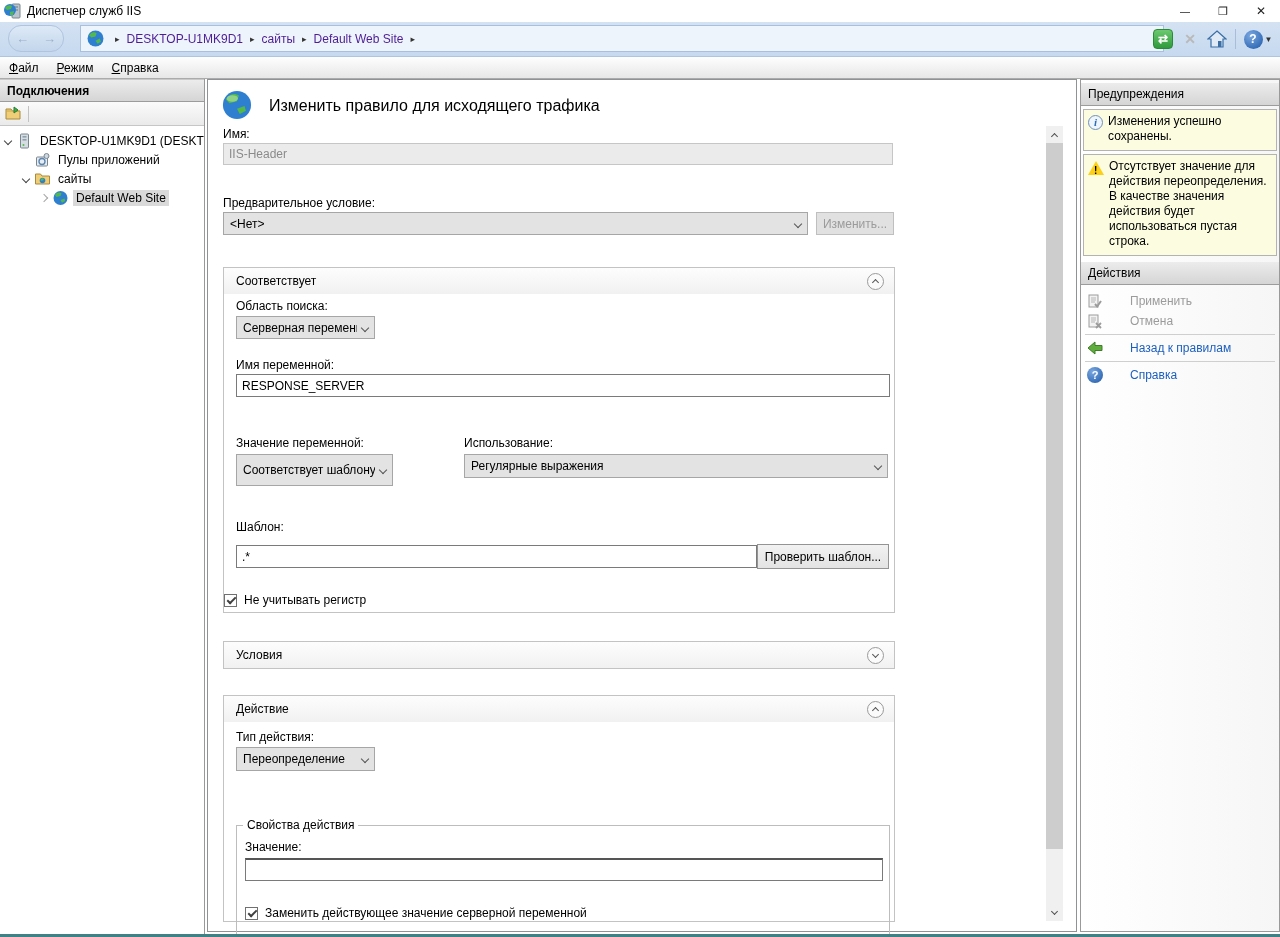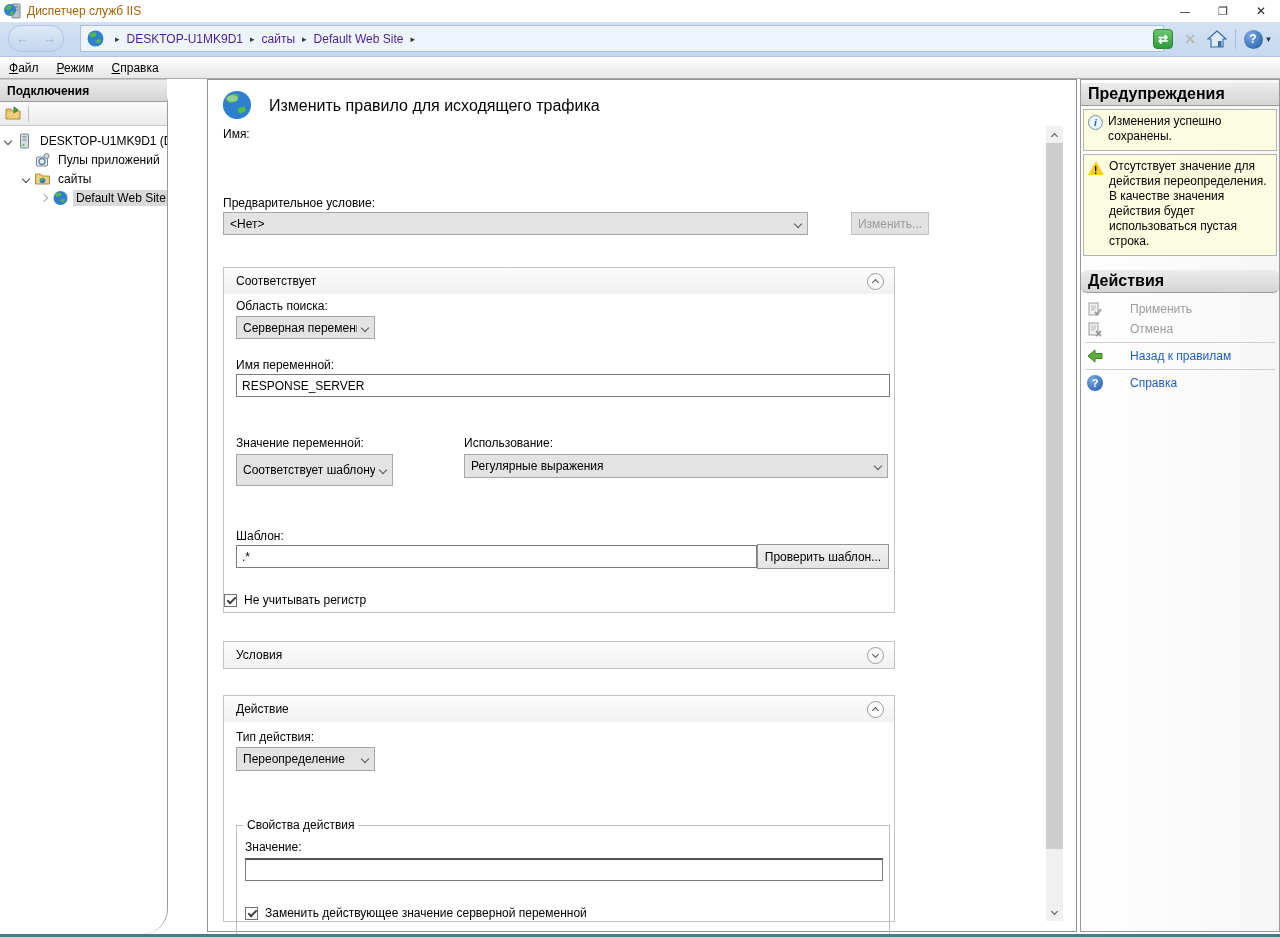--- a/index.html
+++ b/index.html
@@ -3,21 +3,21 @@
 <meta charset="utf-8">
 <style>
   * { margin:0; padding:0; box-sizing:border-box; }
   html,body { width:1280px; height:937px; background:#fff; font-family:"Liberation Sans", sans-serif; color:#000; overflow:hidden; }
   .window { position:relative; width:1280px; height:937px; background:#fff; }
   .abs { position:absolute; }
 
   
   .titlebar { position:absolute; top:0; left:0; width:1280px; height:22px; background:#fff; display:flex; align-items:center; }
   .titlebar .app-icon { width:18px; height:16px; margin:0 5px 0 4px; }
-  .titlebar .title { font-size:12px; color:#a16207; }
+  .titlebar .title { font-size:12px; color:#000000; }
   .win-controls { position:absolute; right:0; top:0; height:22px; display:flex; }
   .win-btn { width:38px; height:22px; display:flex; align-items:center; justify-content:center; font-size:11px; color:#222; }
   .win-btn.min::before { content:"—"; font-size:10px; }
   .win-btn.max::before { content:"❐"; font-size:11px; }
   .win-btn.close::before { content:"✕"; font-size:12px; }
 
   
   .addressbar { position:absolute; top:22px; left:0; width:1280px; height:35px;
     background:linear-gradient(#d4e2f3,#c6d9ef); border-bottom:1px solid #aec4e0; }
   .nav-cloud { position:absolute; left:8px; top:3px; width:56px; height:27px; border-radius:13px;
@@ -41,21 +41,21 @@
   
   .menubar { position:absolute; top:57px; left:0; width:1280px; height:22px;
     background:linear-gradient(#fefefe,#e7e7e7); border-bottom:1px solid #ababab; display:flex; align-items:center; }
   .menu-item { display:inline-block; font-size:12px; padding:3px 9px; }
   .menu-item::first-letter { text-decoration:underline; }
 
   
   .body { position:absolute; top:79px; left:0; width:1280px; height:855px; background:#fff; }
 
   
-  .sidebar { position:absolute; left:0; top:0; width:168px; height:855px; background:#fff; border-right:1px solid #999;border-radius:25px; }
+  .sidebar { position:absolute; left:0; top:0; width:205px; height:855px; background:#fff; border-right:1px solid #999; }
   .panel-header { height:23px; background:linear-gradient(#ececec,#d5d5d5); border-top:1px solid #c9c9c9; border-bottom:1px solid #9c9c9c;
     font-size:12px; font-weight:bold; display:flex; align-items:center; padding-left:7px; }
   .sidebar-toolbar { height:24px; background:linear-gradient(#fbfbfb,#eaeaea); border-bottom:1px solid #c6c6c6; display:flex; align-items:center; padding-left:5px; }
   .toolbar-sep { width:1px; height:16px; background:#c2c2c2; margin-left:6px; }
   .tree { padding-top:5px; font-size:12px; }
   .tree-row { height:19px; display:flex; align-items:center; white-space:nowrap; overflow:hidden; }
   .tree-row .lbl { padding:1px 3px; }
   .tree-row.selected .lbl { background:#d9d9d9; }
   .expander { width:16px; display:flex; align-items:center; justify-content:center; flex:none; }
   .chev { width:6px; height:6px; border-right:1.5px solid #444; border-bottom:1.5px solid #444; transform:rotate(45deg); }
@@ -95,21 +95,21 @@
   .scrollbar { position:absolute; left:838px; top:46px; width:17px; height:795px; background:#f0f0f0; display:flex; flex-direction:column; align-items:center; }
   .sb-arrow { height:17px; width:17px; display:flex; align-items:center; justify-content:center; flex:none; }
   .sb-arrow .c { width:5px; height:5px; border-right:1.5px solid #505050; border-bottom:1.5px solid #505050; }
   .sb-arrow.up .c { transform:rotate(-135deg); margin-top:3px; }
   .sb-arrow.down .c { transform:rotate(45deg); margin-bottom:2px; }
   .sb-thumb { width:17px; height:706px; background:#cdcdcd; flex:none; }
   .sb-track-rest { flex:1; }
 
   
   .rightcol { position:absolute; left:1080px; top:0; width:200px; height:853px; background:linear-gradient(to right,#ffffff,#f6f6f6); border:1px solid #9a9a9a; }
-  .rp-header { height:23px; background:linear-gradient(#ececec,#d5d5d5); border-bottom:1px solid #9c9c9c; font-size:16px; font-weight:bold;
+  .rp-header { height:23px; background:linear-gradient(#ececec,#d5d5d5); border-bottom:1px solid #9c9c9c; font-size:12px; font-weight:normal;
     display:flex; align-items:center; padding-left:7px; }
   .notice { margin:3px 2px 0 2px; background:#fcfce1; border:1px solid #b3b3b3; display:flex; padding:4px 4px 6px 4px; font-size:12px; line-height:15px; }
   .notice .txt { padding-left:5px; }
   .info-ic { width:15px; height:15px; border-radius:50%; background:#eef5fd; border:1px solid #7390b5; color:#2d6db5;
     font-size:11px; font-weight:bold; font-family:"Liberation Serif",serif; font-style:italic; display:flex; align-items:center; justify-content:center; flex:none; margin-top:1px; }
   .warn-ic { position:relative; width:0; height:0; border-left:8px solid transparent; border-right:8px solid transparent;
     border-bottom:14px solid #fdd017; flex:none; margin-top:2px; }
   .warn-ic::before { content:""; position:absolute; left:-10px; top:-2px; width:0; height:0;
     border-left:10px solid transparent; border-right:10px solid transparent; border-bottom:17px solid #e8a100; z-index:-1; }
   .warn-ic::after { content:"!"; position:absolute; left:-2px; top:2px; font-size:10px; font-weight:bold; color:#000; }
@@ -252,27 +252,28 @@
     <div class="main">
       <svg class="abs page-head-icon" viewBox="0 0 32 32">
         <circle cx="16" cy="16" r="15" fill="#2f7fd1"></circle>
         <path d="M4 10 C8 4 14 3 18 6 L16 12 L8 14 Z" fill="#53b948"></path>
         <path d="M16 20 L24 17 L25.5 22 L19 25.5 Z" fill="#53b948"></path>
         <ellipse cx="11" cy="9" rx="6" ry="3.5" fill="rgba(255,255,255,0.35)"></ellipse>
       </svg>
       <div class="abs page-title">Изменить правило для исходящего трафика</div>
 
       <div class="abs lab" style="left:15px; top:47px;">Имя:</div>
+      <input class="abs tinput disabled" style="left: 15px; top: 63px; width: 670px; height: 22px;" disabled="" value="IIS-Header">
 
       <div class="abs lab" style="left:15px; top:116px;">Предварительное условие:</div>
       <div class="abs combo" style="left:15px; top:132px; width:585px; height:23px;">
         <span class="val">&lt;Нет&gt;</span>
         <span class="carrow"></span>
       </div>
-      <div class="abs btn disabled" style="left:608px; top:132px; width:78px; height:23px;margin-left:35px;">Изменить...</div>
+      <div class="abs btn disabled" style="left:608px; top:132px; width:78px; height:23px;">Изменить...</div>
 
       <div class="abs secbox" style="left:15px; top:187px; width:672px; height:346px;">
         <div class="sechead">
           <span>Соответствует</span>
           <span class="chevbtn">
               <span class="c up"></span>
             </span>
         </div>
         <div class="abs lab" style="left:12px; top:31px;">Область поиска:</div>
         <div class="abs combo" style="left:12px; top:48px; width:139px; height:23px;">
@@ -286,21 +287,21 @@
         <div class="abs combo" style="left:12px; top:186px; width:157px; height:32px;">
           <span class="val">Соответствует шаблону</span>
           <span class="carrow"></span>
         </div>
         <div class="abs lab" style="left:240px; top:168px;">Использование:</div>
         <div class="abs combo" style="left:240px; top:186px; width:424px; height:24px;">
           <span class="val">Регулярные выражения</span>
           <span class="carrow"></span>
         </div>
 
-        <div class="abs lab" style="left:12px; top:261px;">Шаблон:</div>
+        <div class="abs lab" style="left:12px; top:252px;">Шаблон:</div>
         <input class="abs tinput" style="left: 12px; top: 277px; width: 521px; height: 23px;" value=".*">
         <div class="abs btn" style="left:533px; top:276px; width:132px; height:25px;">Проверить шаблон...</div>
 
         <div class="abs checkrow" style="left:0; top:325px;">
           <span class="checkbox checked"></span>
           <span>Не учитывать регистр</span>
         </div>
       </div>
 
       <div class="abs secbox" style="left:15px; top:561px; width:672px; height:28px;">
@@ -352,21 +353,21 @@
 
       <div class="notice">
         <span class="info-ic">i</span>
         <span class="txt">Изменения успешно сохранены.</span>
       </div>
       <div class="notice">
         <span class="warn-ic"></span>
         <span class="txt">Отсутствует значение для действия переопределения. В качестве значения действия будет использоваться пустая строка.</span>
       </div>
 
-      <div class="rp-header" style="margin-top:14px;border-radius:6px;">Действия</div>
+      <div class="rp-header" style="margin-top:6px;">Действия</div>
       <div class="actions-list">
         <div class="action-row disabled">
           <span class="ic">
             <svg width="15" height="15" viewBox="0 0 15 15">
               <rect x="1" y="1" width="9" height="12" fill="#f2f2f2" stroke="#9b9b9b"></rect>
               <path d="M3 4 h5 M3 6 h5 M3 8 h4" stroke="#b5b5b5" stroke-width="1"></path>
               <path d="M7 10 l2.2 2.5 L13 7" fill="none" stroke="#9b9b9b" stroke-width="2"></path>
             </svg>
           </span>
           <span>Применить</span>

